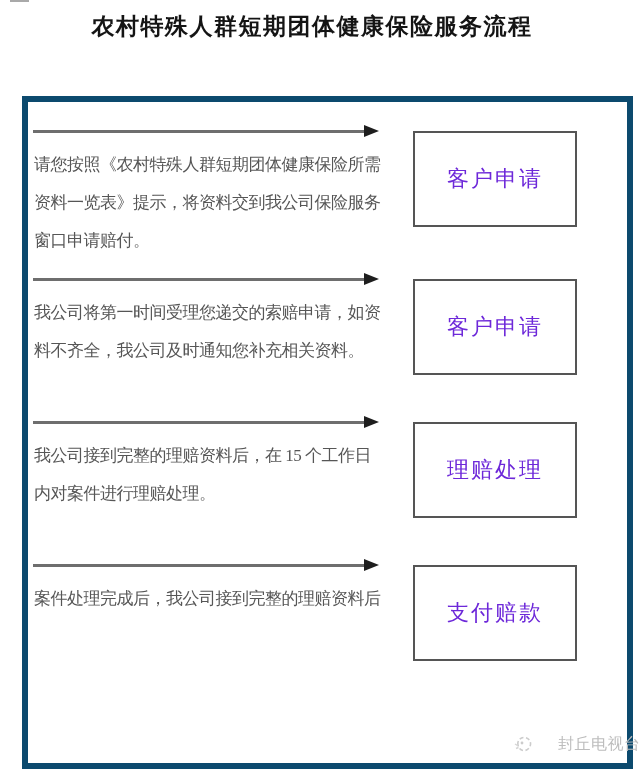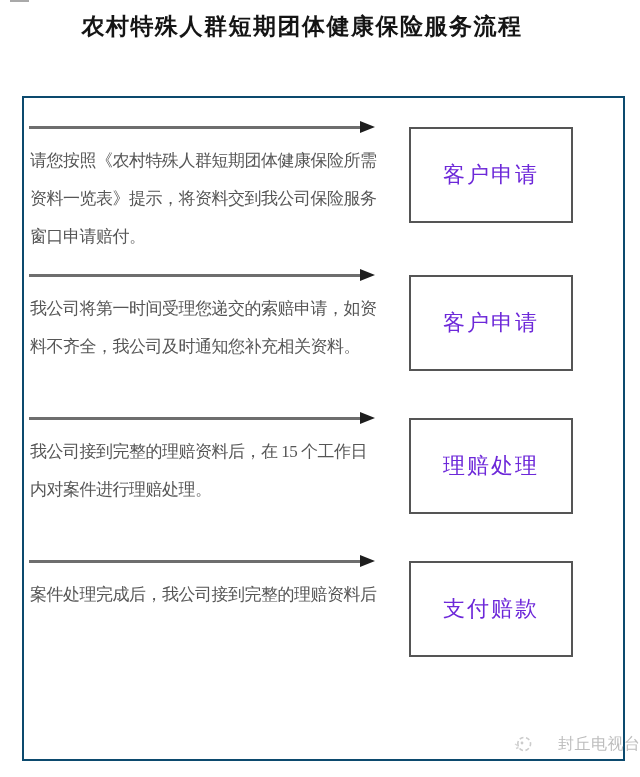--- a/index.html
+++ b/index.html
@@ -18,37 +18,37 @@
   .scan-artifact {
     position: absolute;
     left: 10px;
     top: 0;
     width: 19px;
     height: 2px;
     background: #a9a9a9;
   }
   .doc-title {
     position: absolute;
-    left: 6px;
+    left: 16px;
     top: 11px;
     width: 592px;
     text-align: center;
     font-size: 23px;
     font-weight: bold;
     letter-spacing: 1.5px;
     color: #141414;
     white-space: nowrap;
   }
   .outer-box {
     position: absolute;
     left: 22px;
     top: 96px;
     width: 599px;
     height: 661px;
-    border: 2px solid #0c4a6e;
+    border: 6px solid #0c4a6e;
     background: #ffffff;
   }
   .flow-row {
     position: absolute;
     left: 0;
     width: 100%;
     height: 140px;
   }
   .arrow {
     position: absolute;

